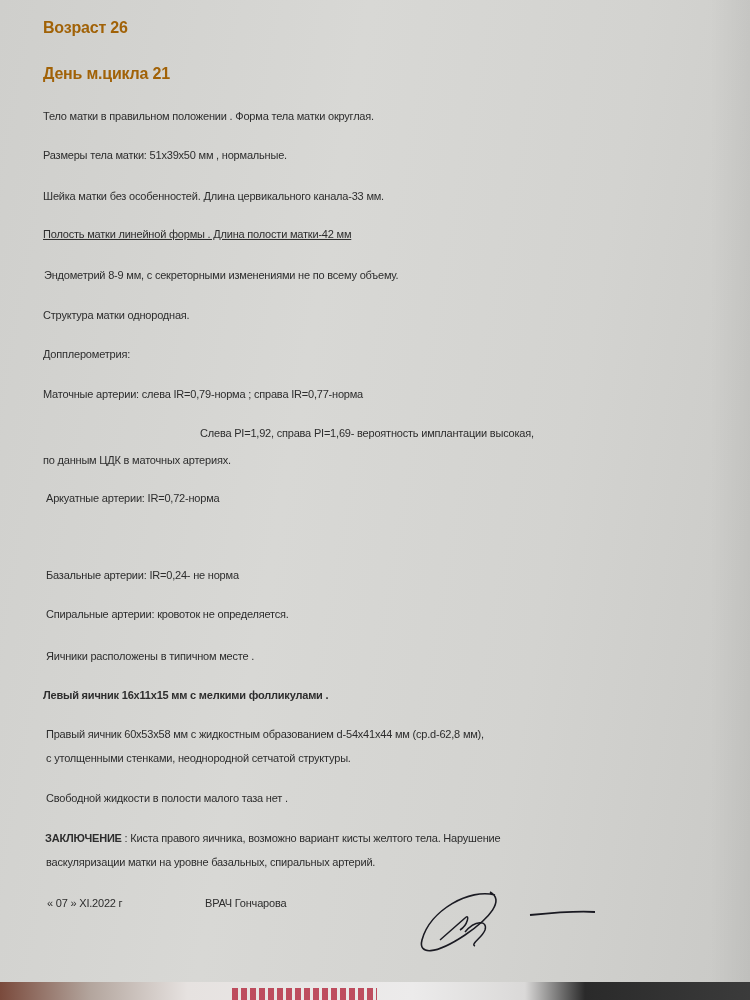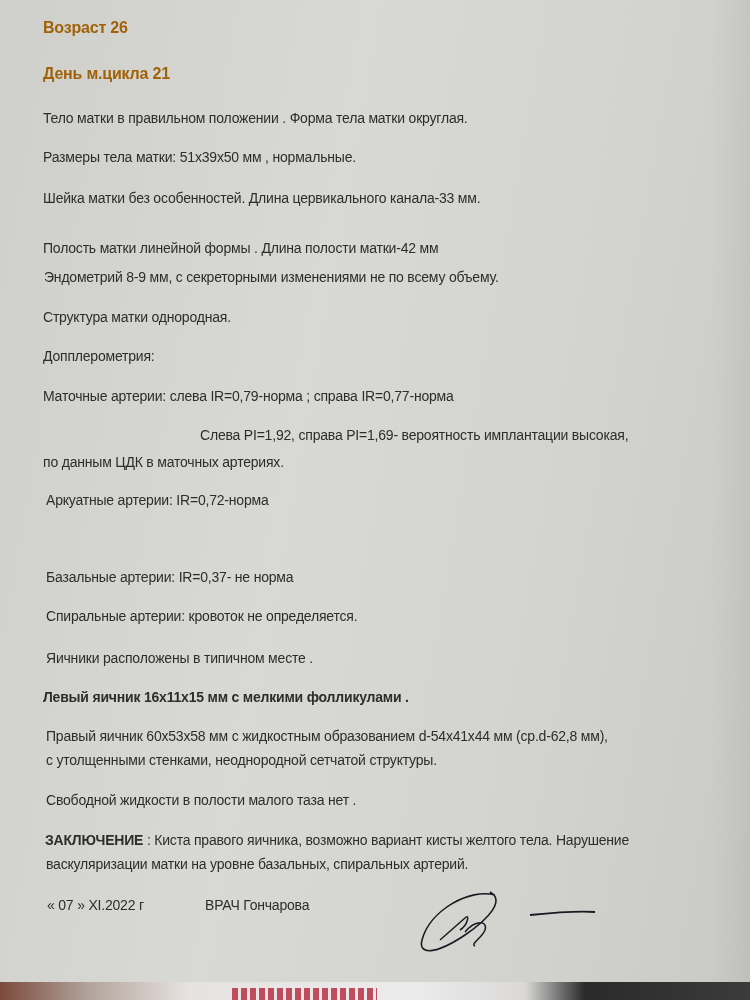--- a/index.html
+++ b/index.html
@@ -5,21 +5,21 @@
   html, body { margin: 0; padding: 0; }
   body {
     width: 750px; height: 1000px; overflow: hidden;
     background: linear-gradient(100deg, #cfcfcc 0%, #d8d8d5 40%, #d3d3d0 70%, #c9c9c6 100%);
     font-family: "Liberation Sans", "DejaVu Sans", sans-serif;
     color: #2a2a2a;
     position: relative;
   }
   .page { position: absolute; left: 0; top: 0; width: 750px; height: 1000px; }
   .line {
-    position: absolute; left: 43px; font-size: 14px; white-space: nowrap;
+    position: absolute; left: 43px; font-size: 11px; white-space: nowrap;
     letter-spacing: -0.2px; color: #2d2d2d;
   }
   .bold { font-weight: bold; font-size: 16px; color: #a16207; }
   .concl-label { font-weight: bold; }
   .sig { position: absolute; left: 410px; top: 880px; width: 220px; height: 80px; }
   .bottom-strip {
     position: absolute; left: 0; top: 982px; width: 750px; height: 18px;
     background: linear-gradient(90deg, #7a4a3c 0%, #b3a59d 12%, #e6e2e0 25%, #ecebeb 55%, #dad9d8 70%, #2a2a2a 78%, #3b3b3b 100%);
   }
   .bottom-print {
@@ -37,29 +37,29 @@
 
 <div class="page">
   <div class="right-shadow"></div>
 
   <div class="line bold" style="top:19px;">Возраст  26</div>
   <div class="line bold" style="top:65px;">День  м.цикла 21</div>
 
   <div class="line" style="top:110px;">Тело матки  в правильном положении .   Форма тела матки округлая.</div>
   <div class="line" style="top:149px;">Размеры тела матки:  51x39x50 мм , нормальные.</div>
   <div class="line" style="top:190px;">Шейка матки без особенностей. Длина цервикального канала-33 мм.</div>
-  <div class="line" style="top:240px;">Полость матки линейной формы . Длина полости матки-42 мм</div>
+  <div class="line" style="top:228px;text-decoration:underline;">Полость матки линейной формы . Длина полости матки-42 мм</div>
   <div class="line" style="top:269px;left:44px;"> Эндометрий  8-9 мм, с секреторными изменениями не по всему объему.</div>
   <div class="line" style="top:309px;">Структура матки  однородная.</div>
   <div class="line" style="top:348px;">Допплерометрия:</div>
   <div class="line" style="top:388px;">Маточные артерии: слева   IR=0,79-норма  ;   справа IR=0,77-норма</div>
   <div class="line" style="top:427px;left:200px;">Слева    PI=1,92,   справа    PI=1,69- вероятность имплантации высокая,</div>
   <div class="line" style="top:454px;">по данным ЦДК в маточных артериях.</div>
   <div class="line" style="top:492px;left:46px;">Аркуатные артерии: IR=0,72-норма</div>
-  <div class="line" style="top:569px;left:46px;">Базальные артерии: IR=0,37- не норма</div>
+  <div class="line" style="top:569px;left:46px;">Базальные артерии: IR=0,24- не норма</div>
   <div class="line" style="top:608px;left:46px;">Спиральные артерии: кровоток не определяется.</div>
   <div class="line" style="top:650px;left:46px;">Яичники расположены в типичном месте .</div>
   <div class="line" style="top:689px;left:43px;font-weight:bold;">Левый яичник  16x11x15 мм с мелкими фолликулами .</div>
   <div class="line" style="top:728px;left:46px;">Правый яичник  60x53x58 мм  с жидкостным образованием d-54x41x44 мм (ср.d-62,8 мм),</div>
   <div class="line" style="top:792px;left:46px;">Свободной жидкости в полости малого таза нет .</div>
   <div class="line" style="top:752px;left:46px;">с утолщенными стенками, неоднородной сетчатой структуры.</div>
 
   <div class="line" style="top:832px;left:45px;">
     <span class="concl-label">ЗАКЛЮЧЕНИЕ</span><span> : Киста правого яичника, возможно вариант кисты желтого тела. Нарушение</span>
   </div>

